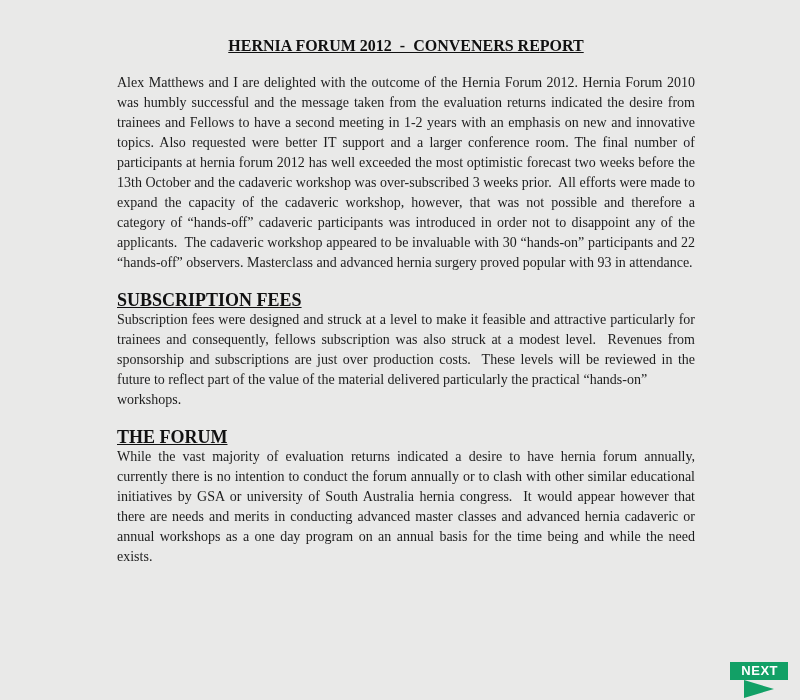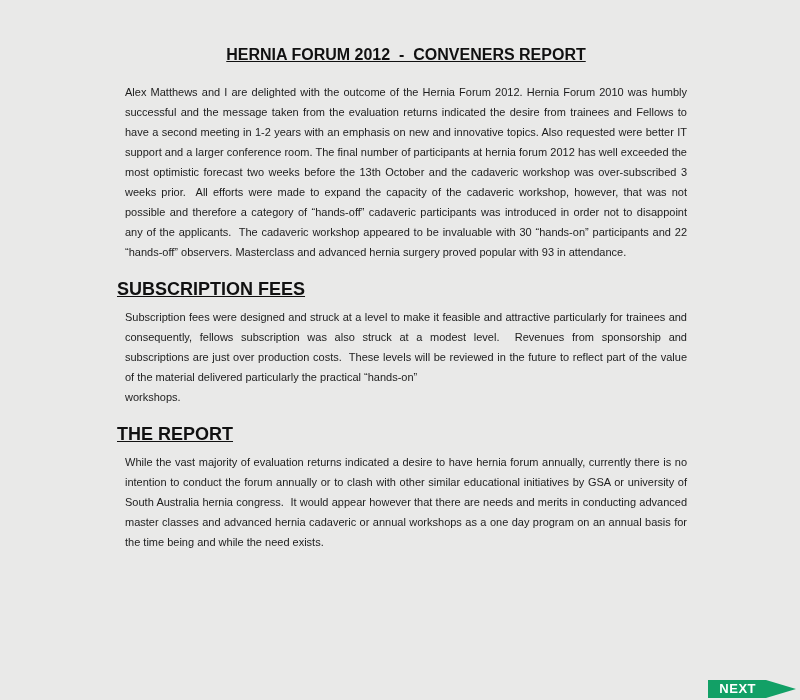--- a/index.html
+++ b/index.html
@@ -11,55 +11,57 @@
     width: 800px;
     height: 700px;
     background: var(--background, #e9e9e8);
     font-family: "Liberation Sans", "DejaVu Sans", sans-serif;
     color: var(--text, #1c1c1c);
     overflow: hidden;
   }
   .content {
     position: absolute;
     left: 117px;
-    top: 45px;
+    top: 36px;
     width: 578px;
+    font-family: Liberation Serif, serif;
   }
   .doc-title {
     margin: 0 0 17px 0;
     font-size: 16px;
     line-height: 20px;
     font-weight: bold;
     text-align: center;
     text-decoration: underline;
     white-space: pre-wrap;
     color: var(--heading, #111111);
   }
   .doc-paragraph {
-    margin: 8px;
-    font-size: 11px;
+    margin: 0;
+    font-size: 14px;
     line-height: 20px;
     text-align: justify;
     white-space: pre-wrap;
   }
   .section-heading {
     margin: 17px 0 0 0;
     font-size: 18px;
     line-height: 20px;
     font-weight: bold;
     text-decoration: underline;
     color: var(--heading, #111111);
   }
   .next-button {
     position: absolute;
-    right: 4px;
+    right: 12px;
     bottom: 2px;
     display: flex;
     align-items: center;
     cursor: pointer;
+    flex-direction: column;
   }
   .next-rect {
     background: var(--next-button, #12a066);
     color: var(--next-text, #ffffff);
     font-size: 13px;
     font-weight: bold;
     line-height: 18px;
     height: 18px;
     padding: 0 10px 0 11px;
     letter-spacing: 0.5px;
@@ -82,21 +84,21 @@
 
     <p class="doc-paragraph">Alex Matthews and I are delighted with the outcome of the Hernia Forum 2012. Hernia Forum 2010 was humbly successful and the message taken from the evaluation returns indicated the desire from trainees and Fellows to have a second meeting in 1-2 years with an emphasis on new and innovative topics. Also requested were better IT support and a larger conference room. The final number of participants at hernia forum 2012 has well exceeded the most optimistic forecast two weeks before the 13th October and the cadaveric workshop was over-subscribed 3 weeks prior.  All efforts were made to expand the capacity of the cadaveric workshop, however, that was not possible and therefore a category of “hands-off” cadaveric participants was introduced in order not to disappoint any of the applicants.  The cadaveric workshop appeared to be invaluable with 30 “hands-on” participants and 22 “hands-off” observers. Masterclass and advanced hernia surgery proved popular with 93 in attendance.</p>
 
     <section>
       <h2 class="section-heading">SUBSCRIPTION FEES</h2>
       <p class="doc-paragraph">Subscription fees were designed and struck at a level to make it feasible and attractive particularly for trainees and consequently, fellows subscription was also struck at a modest level.  Revenues from sponsorship and subscriptions are just over production costs.  These levels will be reviewed in the future to reflect part of the value of the material delivered particularly the practical “hands-on”
 workshops.</p>
     </section>
 
     <section>
-      <h2 class="section-heading">THE REPORT</h2>
+      <h2 class="section-heading">THE FORUM</h2>
       <p class="doc-paragraph">While the vast majority of evaluation returns indicated a desire to have hernia forum annually, currently there is no intention to conduct the forum annually or to clash with other similar educational initiatives by GSA or university of South Australia hernia congress.  It would appear however that there are needs and merits in conducting advanced master classes and advanced hernia cadaveric or annual workshops as a one day program on an annual basis for the time being and while the need exists.</p>
     </section>
 
   </div>
 
   <div class="next-button">
     <span class="next-rect">NEXT</span>
     <span class="next-arrow"></span>
   </div>
 </div>

